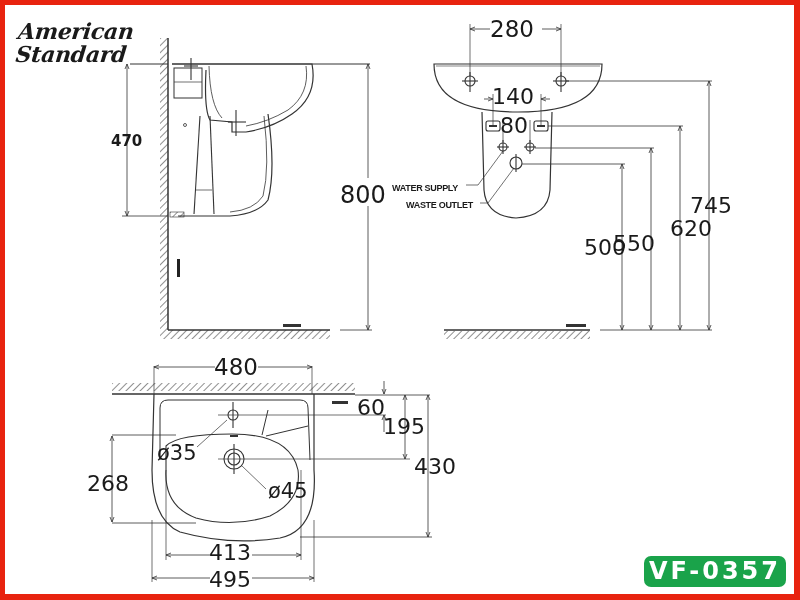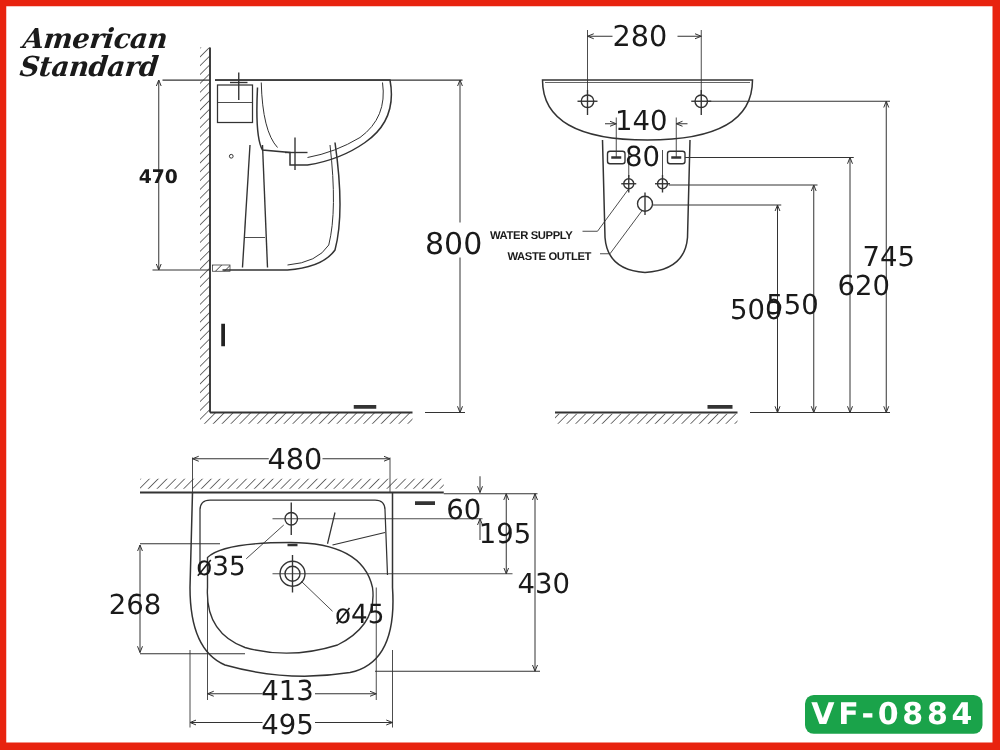--- a/index.html
+++ b/index.html
@@ -262,13 +262,13 @@
   <text x="357" y="415" font-size="22" class="dim">60</text>
   <text x="383" y="434" font-size="22" class="dim">195</text>
   <text x="414" y="474" font-size="22" class="dim">430</text>
   <text x="87" y="491" font-size="22" class="dim">268</text>
   <text x="157" y="460" font-size="21" class="dim">ø35</text>
   <text x="268" y="498" font-size="21" class="dim">ø45</text>
   <text x="209" y="560" font-size="22" class="dim">413</text>
   <text x="209" y="587" font-size="22" class="dim">495</text>
 </svg>
 
-<div class="model-badge">VF-0884</div>
+<div class="model-badge">VF-0357</div>
 
 </body></html>

